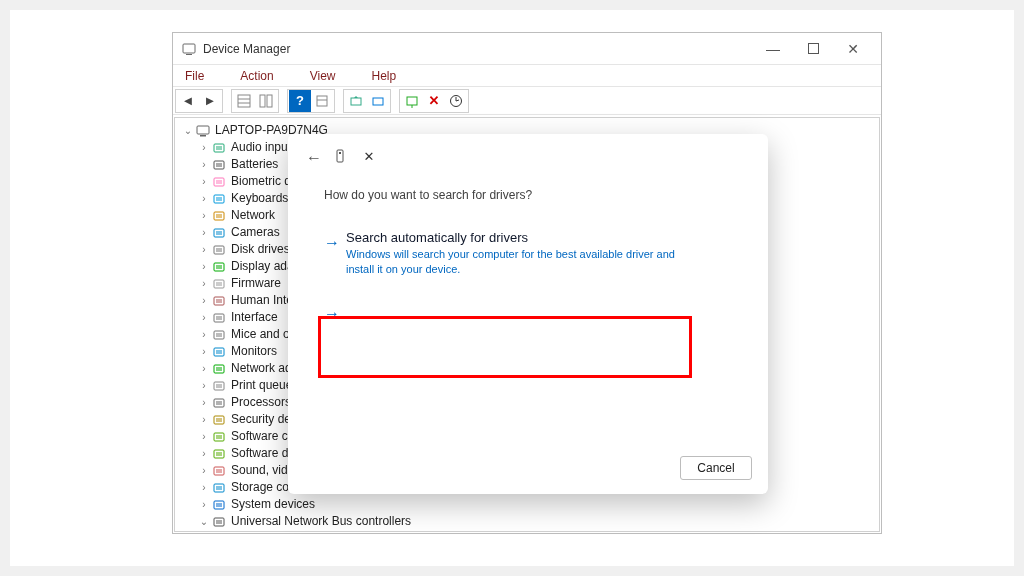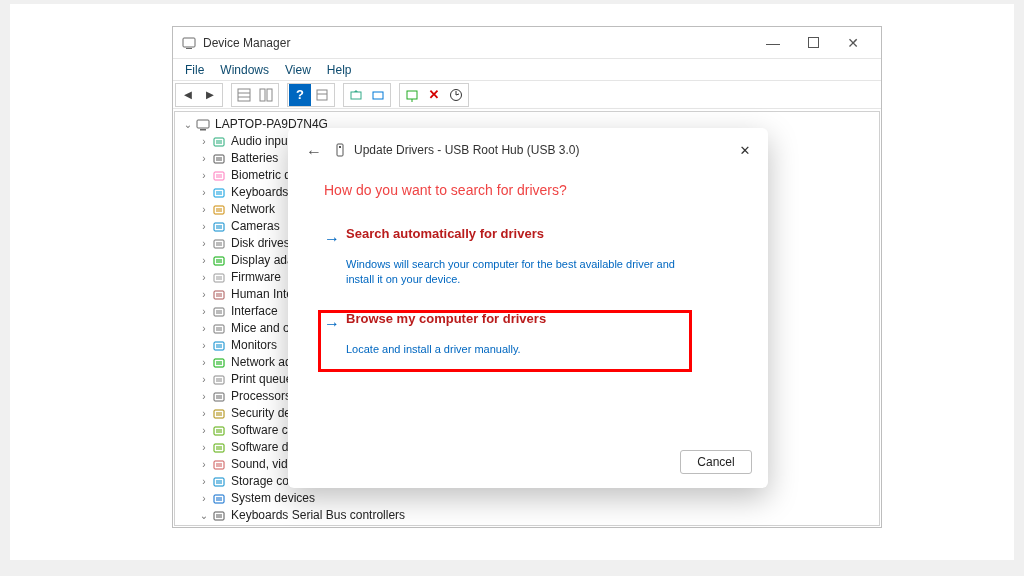--- a/index.html
+++ b/index.html
@@ -1,25 +1,25 @@
 <!DOCTYPE html>
 <html><head>
 <meta charset="utf-8">
 <style>
   * { margin:0; padding:0; box-sizing:border-box; font-family:"Segoe UI",Tahoma,sans-serif; }
   body { background:#f0f0f0; width:1024px; height:576px; overflow:hidden; position:relative; }
-  .canvas { position:absolute; left:10px; top:4px; width:1004px; height:556px; background:#fff; }
+  .canvas { position:absolute; left:10px; top:10px; width:1004px; height:556px; background:#fff; }
 
   
   .dm-window { position:absolute; left:162px; top:22px; width:710px; height:502px; background:#fff; border:1px solid #bdbdbd; }
   .dm-titlebar { height:32px; display:flex; align-items:center; padding:0 8px; background:#fff; border-bottom:1px solid #e5e5e5; }
   .dm-titlebar .title-icon { width:16px; height:16px; margin-right:6px; display:inline-block; }
   .dm-title { font-size:12px; color:#333; flex:1; }
   .titlebar-btn { width:40px; height:26px; display:flex; align-items:center; justify-content:center; color:#555; font-size:14px; }
-  .dm-menubar { height:22px; display:flex; align-items:center; padding:0 4px; font-size:12px; color:#0c4a6e; border-bottom:1px solid #e5e5e5; }
+  .dm-menubar { height:22px; display:flex; align-items:center; padding:0 4px; font-size:12px; color:#7f1d1d; border-bottom:1px solid #e5e5e5;gap:20px; }
   .menu-item { padding:2px 8px; }
   .dm-toolbar { height:28px; display:flex; align-items:center; padding:0 2px; border-bottom:1px solid #e5e5e5; gap:1px; }
   .tbwrap { border:1px solid #d0d0d0; display:flex; align-items:center; padding:1px; gap:0; height:24px; }
   .tb-btn { width:22px; height:22px; display:flex; align-items:center; justify-content:center; font-size:13px; color:#444; }
   .tb-sep { width:6px; }
 
   .dm-tree { position:absolute; left:1px; top:84px; right:1px; bottom:1px; border:1px solid #d0d0d0; background:#fff; padding:4px 0 0 6px; font-size:12px; color:#222; overflow:hidden; }
   .tree-row { display:flex; align-items:center; height:17px; line-height:17px; white-space:nowrap; }
   .tw { display:inline-block; width:14px; text-align:center; color:#777; font-size:10px; }
   .ic { width:16px; height:16px; margin-right:4px; display:inline-flex; align-items:center; justify-content:center; font-size:11px; }
@@ -28,26 +28,26 @@
   .ind2 { padding-left:32px; }
 
   
   .dlg { position:absolute; left:278px; top:124px; width:480px; height:360px; background:#fff; border-radius:6px; box-shadow:0 10px 30px rgba(0,0,0,0.25); }
   .dlg-top { height:44px; display:flex; align-items:center; padding:0 8px 0 12px; }
   .dlg-back { width:28px; height:28px; display:flex; align-items:center; justify-content:center; color:#555; font-size:16px; }
   .dlg-icon { width:16px; height:16px; margin:0 6px 0 4px; display:inline-flex; align-items:center; justify-content:center; }
   .dlg-title { font-size:12px; color:#333; flex:1; }
   .dlg-close { width:30px; height:28px; display:flex; align-items:center; justify-content:center; color:#333; font-size:13px; }
   .dlg-body { padding:4px 28px 0 36px; }
-  .dlg-heading { color:#ef4444; font-size:14px; margin:6px 0 22px 0; font-weight:400; }
+  .dlg-heading { color:#404040; font-size:12px; margin:6px 0 22px 0; font-weight:400; }
   .opt { padding:6px 0 18px 0; position:relative; }
   .opt .arrow { position:absolute; left:0; top:8px; color:#0067c0; font-size:16px; }
   .opt-inner { padding-left:22px; }
-  .opt-title { color:#b91c1c; font-size:13px;font-weight:bold; }
-  .opt-desc { color:#0067c0; font-size:11px; line-height:1.35; margin-top:16px; max-width:340px; }
+  .opt-title { color:#0f172a; font-size:13px; }
+  .opt-desc { color:#0067c0; font-size:11px; line-height:1.35; margin-top:2px; max-width:340px; }
   .highlight { position:absolute; border:3px solid #ff0000; pointer-events:none; }
   .dlg-footer { position:absolute; bottom:14px; right:16px; }
   .btn-cancel { min-width:72px; height:24px; background:#fff; border:1px solid #bcbcbc; border-radius:3px; font-size:12px; color:#222; padding:0 8px; }
 
   
   svg { display:block; }
 </style>
 </head>
 <body>
 
@@ -66,21 +66,21 @@
       <div class="titlebar-btn">
         <svg width="11" height="11">
             <rect x="0.5" y="0.5" width="10" height="10" fill="none" stroke="#555"></rect>
           </svg>
       </div>
       <div class="titlebar-btn">✕</div>
     </div>
 
     <div class="dm-menubar">
       <div class="menu-item">File</div>
-      <div class="menu-item">Windows</div>
+      <div class="menu-item">Action</div>
       <div class="menu-item">View</div>
       <div class="menu-item">Help</div>
     </div>
 
     <div class="dm-toolbar">
       <div class="tbwrap">
         <div class="tb-btn">◄</div>
         <div class="tb-btn">►</div>
       </div>
       <div class="tb-sep"></div>
@@ -375,21 +375,21 @@
             <span>System devices</span>
           </div>
           <div class="tree-row ind1">
             <span class="tw">⌄</span>
             <span class="ic">
               <svg width="14" height="14">
                 <rect x="2" y="3" width="10" height="8" rx="1" fill="none" stroke="#555"></rect>
                 <rect x="4" y="5" width="6" height="4" fill="#555" opacity="0.5"></rect>
               </svg>
             </span>
-            <span>Keyboards Serial Bus controllers</span>
+            <span>Universal Network Bus controllers</span>
           </div>
           <div class="tree-row ind2">
             <span class="tw"></span>
             <span class="ic">
               <svg width="12" height="14">
                 <rect x="3" y="1" width="6" height="12" rx="1" fill="#fff" stroke="#a80"></rect>
                 <rect x="5" y="3" width="2" height="2" fill="#a80"></rect>
               </svg>
             </span>
             <span>Intel(R) USB 3.0 eXtensible Host Controller</span>
@@ -400,40 +400,35 @@
 
   <div class="dlg">
     <div class="dlg-top">
       <div class="dlg-back">←</div>
       <span class="dlg-icon">
           <svg width="12" height="14">
             <rect x="3" y="1" width="6" height="12" rx="1" fill="#fff" stroke="#555"></rect>
             <rect x="5" y="3" width="2" height="2" fill="#555"></rect>
           </svg>
         </span>
-      <span class="dlg-title">Update Drivers - USB Root Hub (USB 3.0)</span>
       <div class="dlg-close">✕</div>
     </div>
     <div class="dlg-body">
       <div class="dlg-heading">How do you want to search for drivers?</div>
 
       <div class="opt">
         <span class="arrow">→</span>
         <div class="opt-inner">
           <div class="opt-title">Search automatically for drivers</div>
           <div class="opt-desc">Windows will search your computer for the best available driver and install it on your device.</div>
         </div>
       </div>
 
       <div class="opt" style="padding-bottom:14px;">
         <span class="arrow">→</span>
-        <div class="opt-inner">
-          <div class="opt-title">Browse my computer for drivers</div>
-          <div class="opt-desc">Locate and install a driver manually.</div>
-        </div>
       </div>
     </div>
     <div class="dlg-footer">
       <button class="btn-cancel">Cancel</button>
     </div>
 
     <div class="highlight" style="left:30px; top:182px; width:374px; height:62px;"></div>
   </div>
 
 </div>

